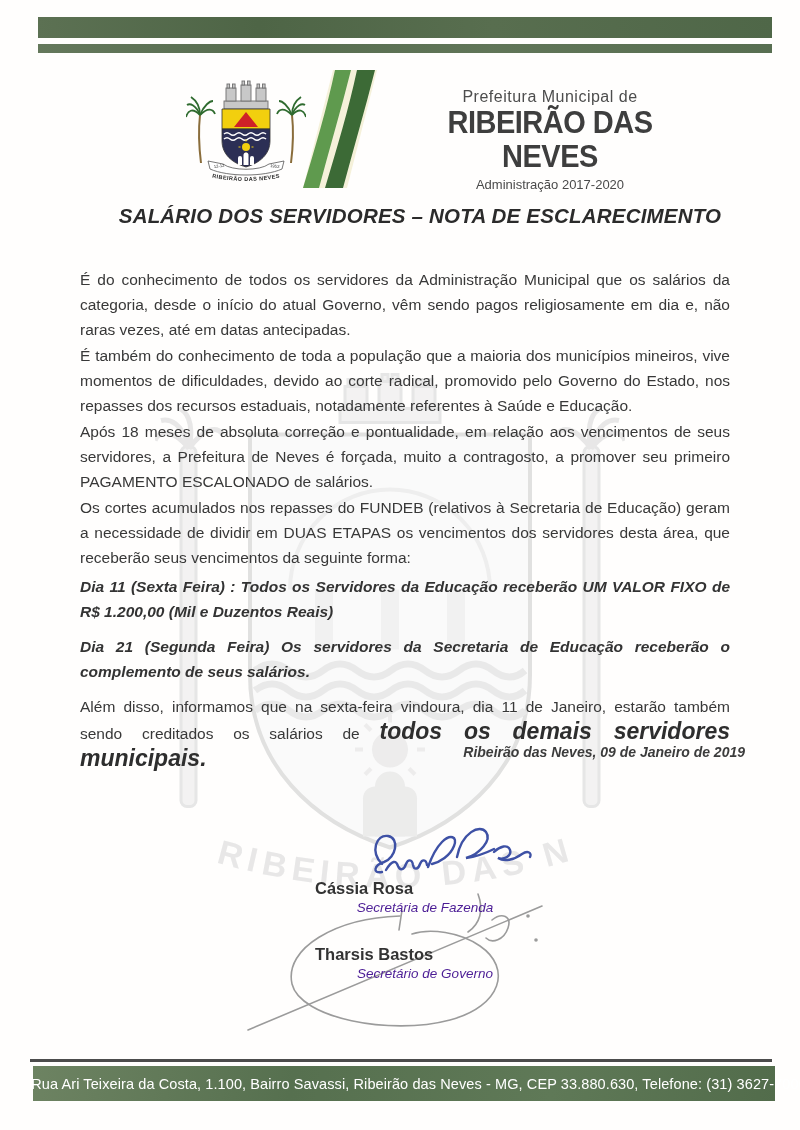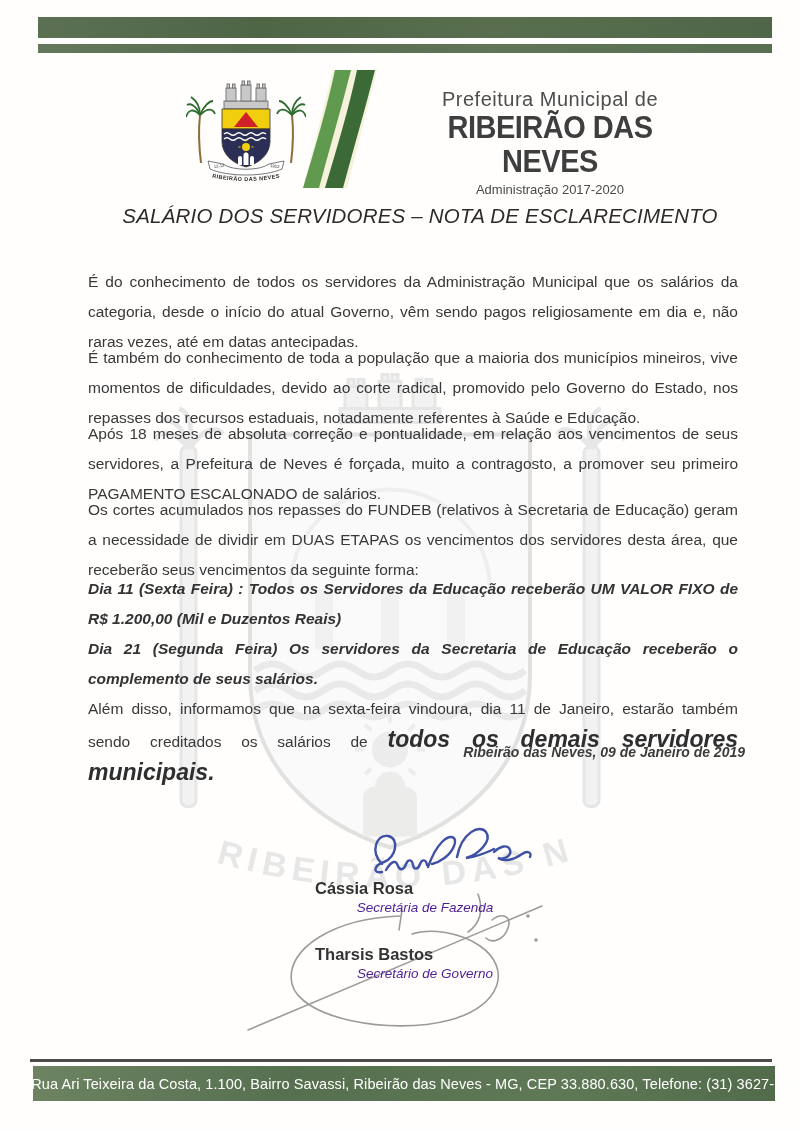--- a/index.html
+++ b/index.html
@@ -6,31 +6,31 @@
   .page{position:relative;width:800px;height:1130px;background:#fffefd;overflow:hidden;
         font-family:"Liberation Sans", sans-serif;color:#3a3a3a;}
   
   .topbar{position:absolute;left:38px;width:734px;background:linear-gradient(90deg,#5c7153 0%,#4e6546 30%,#586e4f 62%,#4f6748 100%);}
   .topbar.thick{top:17px;height:21px;}
   .topbar.thin{top:44px;height:9px;opacity:.95;}
   
   .crest-svg{position:absolute;left:186px;top:74px;width:120px;height:110px;}
   .stripes-svg{position:absolute;left:303px;top:70px;width:88px;height:118px;}
   .htext{position:absolute;left:400px;top:88px;width:300px;text-align:center;color:#474747;}
-  .h-sub{font-size:20px;letter-spacing:.5px;color:#4d4d4d;}
+  .h-sub{font-size:16px;letter-spacing:.5px;color:#4d4d4d;}
   .h-org{font-size:29px;font-weight:800;letter-spacing:-.5px;color:#3e3e3e;margin-top:1px;
          transform:scaleY(1.05);}
   .h-adm{font-size:13px;color:#4a4a4a;margin-top:4px;}
   .h-adm .b{font-weight:normal;}
   
   .watermark{position:absolute;left:155px;top:372px;width:470px;height:525px;opacity:.85;pointer-events:none;}
   
   .doc-title{position:absolute;left:95px;top:204px;width:650px;margin:0;text-align:center;
-             font-size:20.5px;font-weight:normal;font-style:italic;color:#2b2b2b;letter-spacing:.2px;}
-  .para{position:absolute;left:88px;width:650px;font-size:15.5px;line-height:30px;
+             font-size:20.5px;font-weight:bold;font-style:italic;color:#2b2b2b;letter-spacing:.2px;}
+  .para{position:absolute;left:80px;width:650px;font-size:15.5px;line-height:25px;
         text-align:justify;color:#383838;}
   .para.em{font-weight:bold;font-style:italic;color:#333;}
   .para .bigbold{font-weight:bold;font-style:italic;font-size:23px;color:#2e2e2e;}
   .dateline{position:absolute;left:95px;top:744px;width:650px;text-align:right;
             font-size:14px;font-style:italic;font-weight:bold;color:#3c3c3c;}
   
   .sig1-svg{position:absolute;left:362px;top:812px;width:180px;height:75px;}
   .sig2-svg{position:absolute;left:240px;top:888px;width:320px;height:155px;}
   .sig-name{position:absolute;left:315px;width:220px;text-align:left;font-size:16.5px;
             font-weight:bold;color:#333;}

